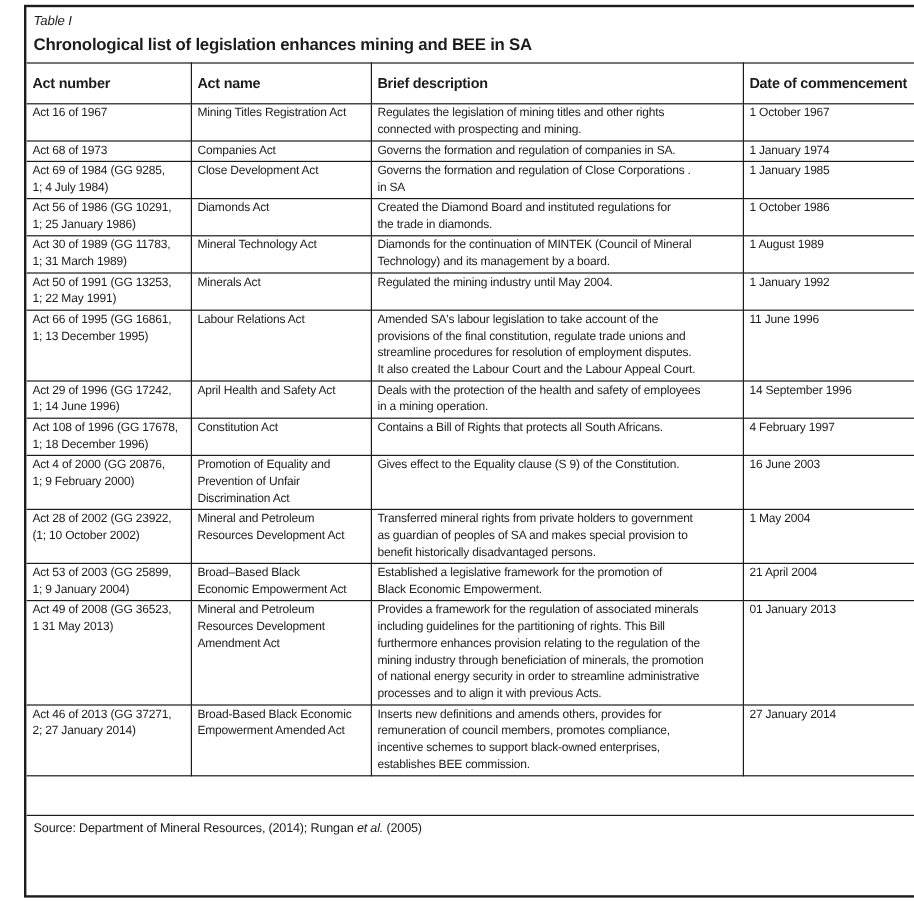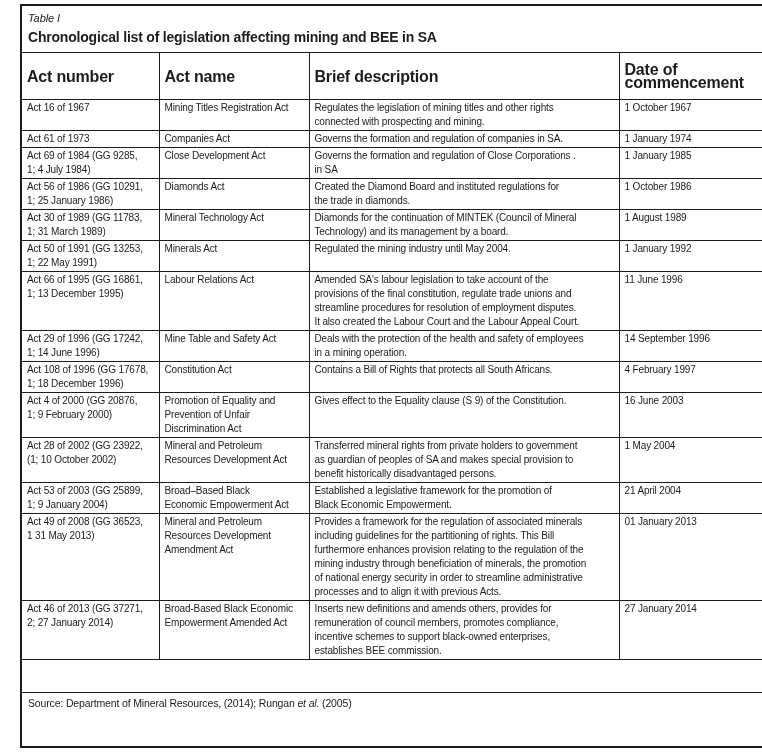--- a/index.html
+++ b/index.html
@@ -34,21 +34,21 @@
   }
   table.leg {
     border-collapse: collapse;
     table-layout: fixed;
     width: 100%;
   }
   table.leg th {
     border: 1px solid #1c1c1c;
     border-left-width: 0;
     text-align: left;
-    font-size: 16px;
+    font-size: 12px;
     line-height: 13px;
     font-weight: bold;
     letter-spacing: -0.2px;
     padding: 10px 4px 10px 5px;
     vertical-align: middle;
   }
   table.leg th:first-child { border-left-width: 1px; }
   table.leg td {
     border: 1px solid #1c1c1c;
     vertical-align: top;
@@ -74,21 +74,21 @@
     margin-top: 32px;
   }
   .it { font-style: italic; }
 </style>
 </head>
 <body>
 
 <div class="sheet">
   <div class="titlebox">
     <div class="table-label">Table I</div>
-    <div class="table-heading">Chronological list of legislation affecting mining and BEE in SA</div>
+    <div class="table-heading">Chronological list of legislation enhances mining and BEE in SA</div>
   </div>
 
   <table class="leg">
     <colgroup>
       <col class="c1">
         <col class="c2">
         <col class="c3">
         <col class="c4">
     </colgroup>
     <thead>
@@ -101,21 +101,21 @@
     </thead>
     <tbody id="rows">
         <tr>
           <td>Act 16 of 1967</td>
           <td>Mining Titles Registration Act</td>
           <td>Regulates the legislation of mining titles and other rights
 connected with prospecting and mining.</td>
           <td>1 October 1967</td>
         </tr>
         <tr>
-          <td>Act 61 of 1973</td>
+          <td>Act 68 of 1973</td>
           <td>Companies Act</td>
           <td>Governs the formation and regulation of companies in SA.</td>
           <td>1 January 1974</td>
         </tr>
         <tr>
           <td>Act 69 of 1984 (GG 9285,
 1; 4 July 1984)</td>
           <td>Close Development Act</td>
           <td>Governs the formation and regulation of Close Corporations .
 in SA</td>
@@ -150,21 +150,21 @@
           <td>Labour Relations Act</td>
           <td>Amended SA's labour legislation to take account of the
 provisions of the final constitution, regulate trade unions and
 streamline procedures for resolution of employment disputes.
 It also created the Labour Court and the Labour Appeal Court.</td>
           <td>11 June 1996</td>
         </tr>
         <tr>
           <td>Act 29 of 1996 (GG 17242,
 1; 14 June 1996)</td>
-          <td>Mine Table and Safety Act</td>
+          <td>April Health and Safety Act</td>
           <td>Deals with the protection of the health and safety of employees
 in a mining operation.</td>
           <td>14 September 1996</td>
         </tr>
         <tr>
           <td>Act 108 of 1996 (GG 17678,
 1; 18 December 1996)</td>
           <td>Constitution Act</td>
           <td>Contains a Bill of Rights that protects all South Africans.</td>
           <td>4 February 1997</td>

